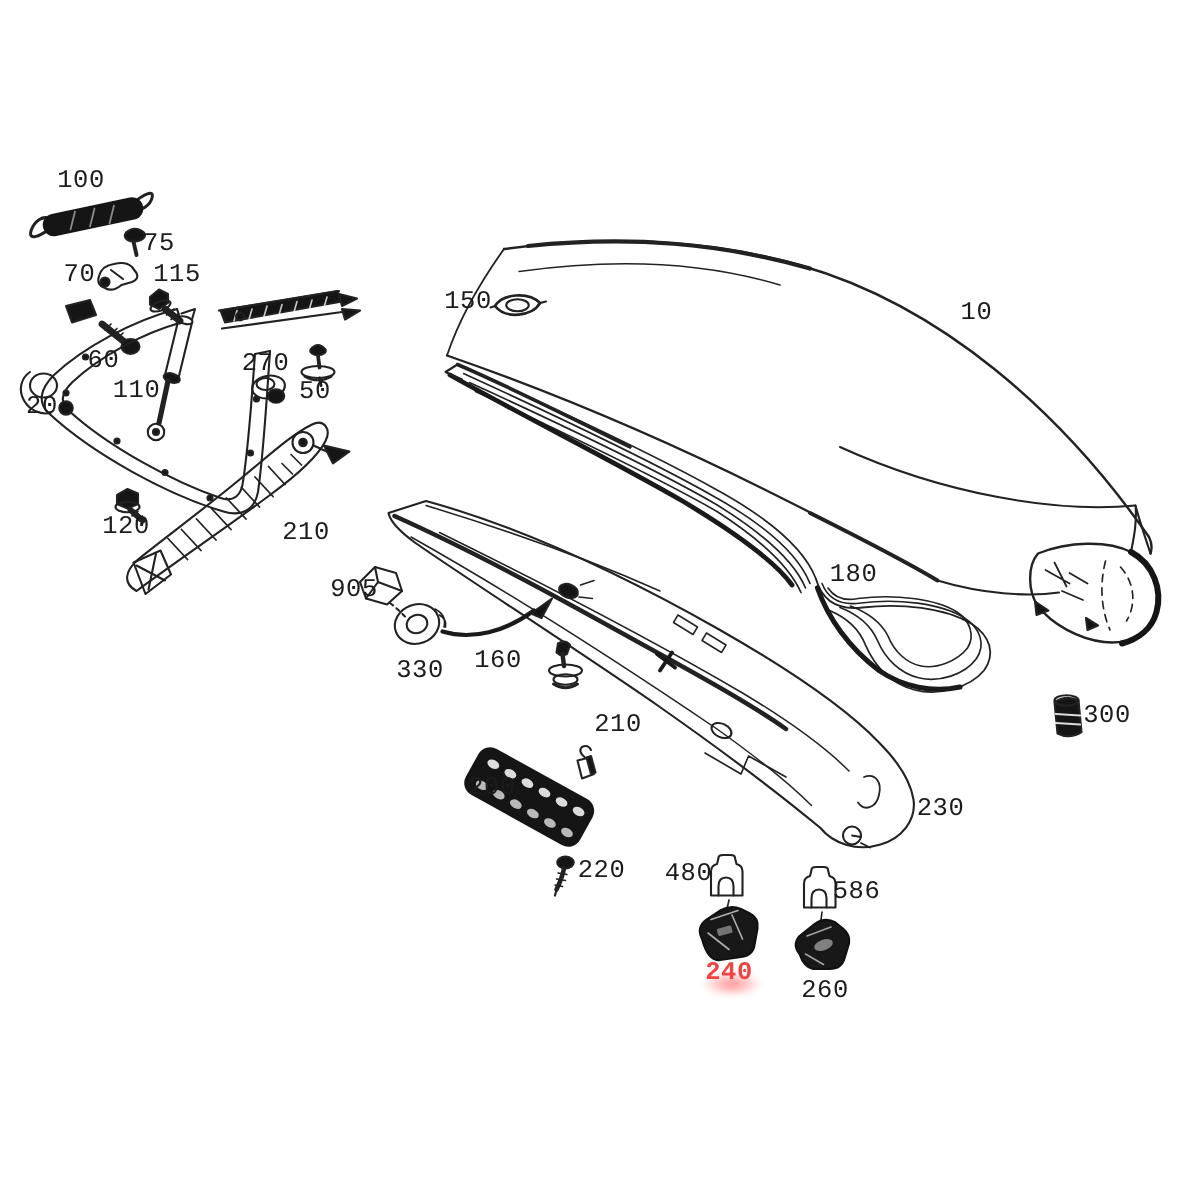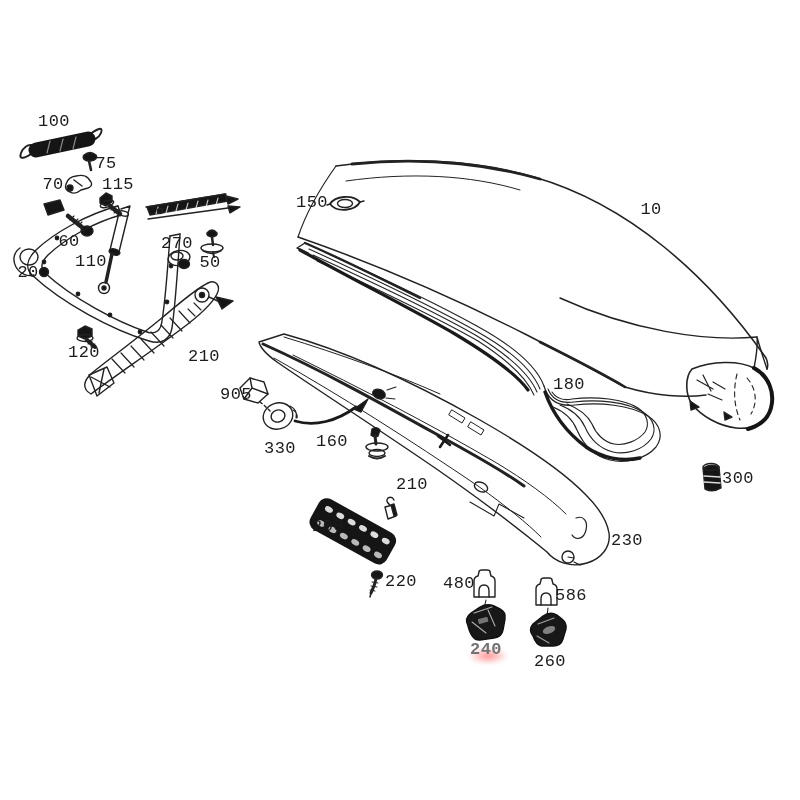--- a/index.html
+++ b/index.html
@@ -1,19 +1,19 @@
 <!DOCTYPE html>
 <html><head>
 <meta charset="utf-8">
 <style>
   html,body{margin:0;padding:0;background:#ffffff;}
   .canvas{position:relative;width:800px;height:800px;background:#ffffff;font-family:Liberation Mono, monospace;overflow:hidden;padding-left:12px;}
   .canvas svg{position:absolute;left:0;top:0;}
   .lbl{position:absolute;transform:translate(-50%,-50%);font-size:17px;color:#1c1c1c;letter-spacing:.4px;white-space:nowrap;cursor:pointer;user-select:none;}
-  .lbl.hl{color:#737373;font-weight:bold;}
+  .lbl.hl{color:#ef4444;font-weight:bold;}
   .smear{position:absolute;left:468px;top:648px;width:40px;height:16px;
          background:radial-gradient(ellipse at 50% 50%, rgba(255,70,70,.62), rgba(255,70,70,0) 72%);
          filter:blur(2px);}
 </style>
 </head>
 <body>
 
 <div class="canvas">
 
 <svg width="800" height="800" viewBox="0 0 800 800">

